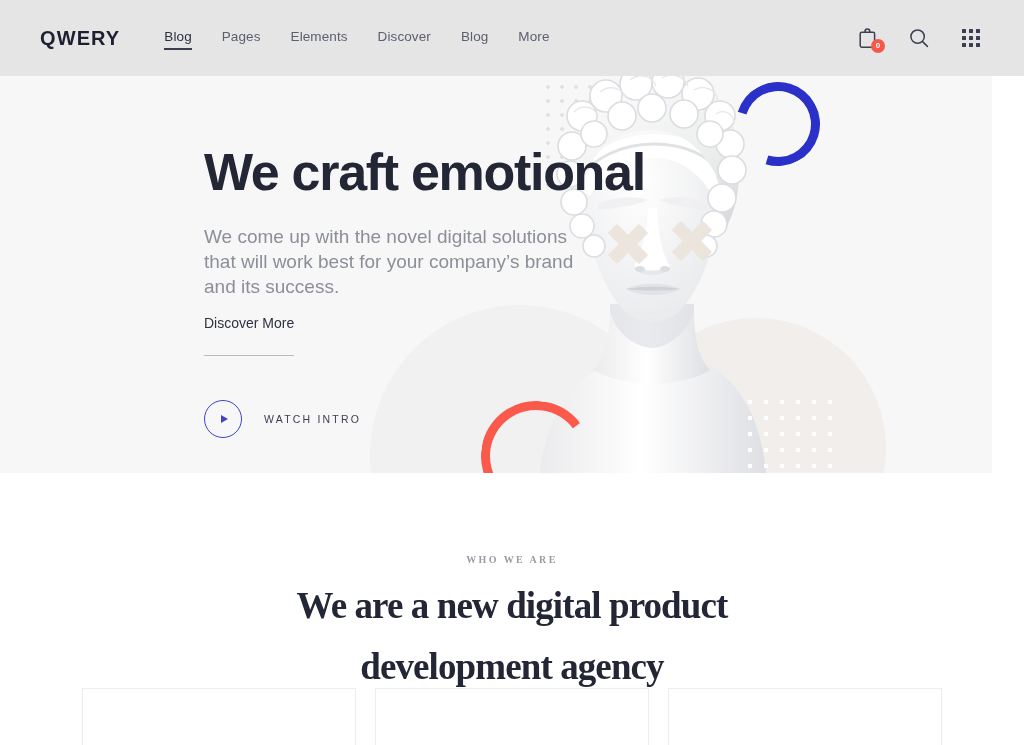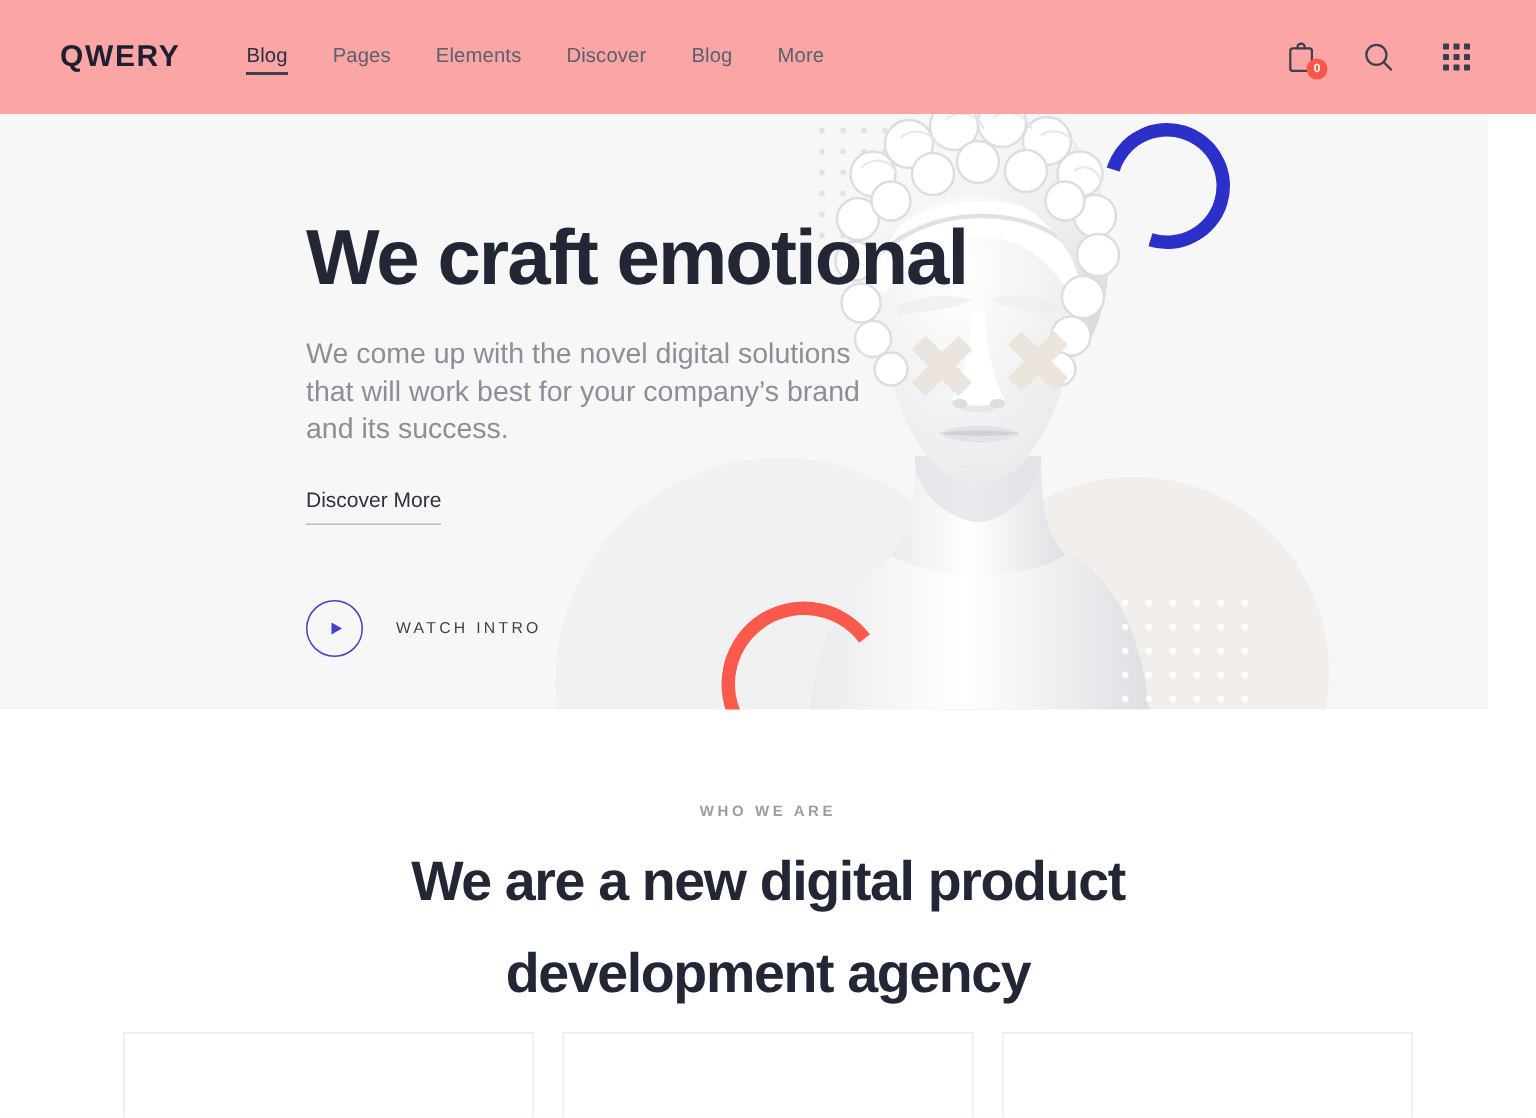--- a/index.html
+++ b/index.html
@@ -8,21 +8,21 @@
     width:1024px; height:745px; overflow:hidden;
     background:#ffffff;
     font-family:"Liberation Sans", sans-serif;
     -webkit-font-smoothing:antialiased;
   }
   .page { position:relative; width:1024px; height:745px; background:#fff; overflow:hidden; }
 
   
   .header {
     position:absolute; top:0; left:0; width:1024px; height:76px;
-    background:#fca5a5;
+    background:#e5e5e5;
     display:flex; align-items:center;
     padding:0 40px 0 40px;
     z-index:40;
   }
   .brand {
     font-size:20px; font-weight:700; letter-spacing:1.1px;
     color:#1d2030; line-height:1;
     margin-right:44px; user-select:none;
   }
   .nav { display:flex; align-items:center; gap:30px; }
@@ -123,23 +123,23 @@
   .hero-copy { position:absolute; left:204px; top:146px; width:400px; z-index:20; }
   .hero-title {
     font-size:52px; line-height:52px; font-weight:700;
     letter-spacing:-1.3px; color:#232735; white-space:nowrap;
   }
   .hero-sub {
     margin-top:26px; width:370px;
     font-size:19px; line-height:25px; color:#8c8f99;
   }
   .discover {
-    display:inline-block; margin-top:26px;
+    display:inline-block; margin-top:16px;
     font-size:14px; color:#2d3140;
-    padding-bottom:8px; border-bottom:1px solid #b9bbc2;
+    padding-bottom:24px; border-bottom:1px solid #b9bbc2;
     cursor:pointer;
   }
   .watch-row {
     position:absolute; left:204px; top:400px;
     display:flex; align-items:center; gap:22px; z-index:20;
   }
   .play-circle {
     width:38px; height:38px; border-radius:50%;
     border:1.5px solid #3f42cc;
     display:flex; align-items:center; justify-content:center;
@@ -150,21 +150,21 @@
     border-left:7px solid #3f42cc;
     border-top:4.5px solid transparent;
     border-bottom:4.5px solid transparent;
   }
   .watch-label {
     font-size:10.5px; font-weight:400; letter-spacing:2.2px;
     color:#3b3f4e;
   }
 
   
-  .about { position:absolute; top:455px; left:0; width:1024px; text-align:center; }
+  .about { position:absolute; top:473px; left:0; width:1024px; text-align:center;font-family:Liberation Serif, serif; }
   .eyebrow {
     margin-top:81px;
     font-size:10px; font-weight:700; letter-spacing:2.4px; color:#9a9da6;
   }
   .about-title {
     margin-top:20px;
     font-size:37px; line-height:41px; font-weight:700;
     letter-spacing:-.9px; color:#232735;
   }
 

